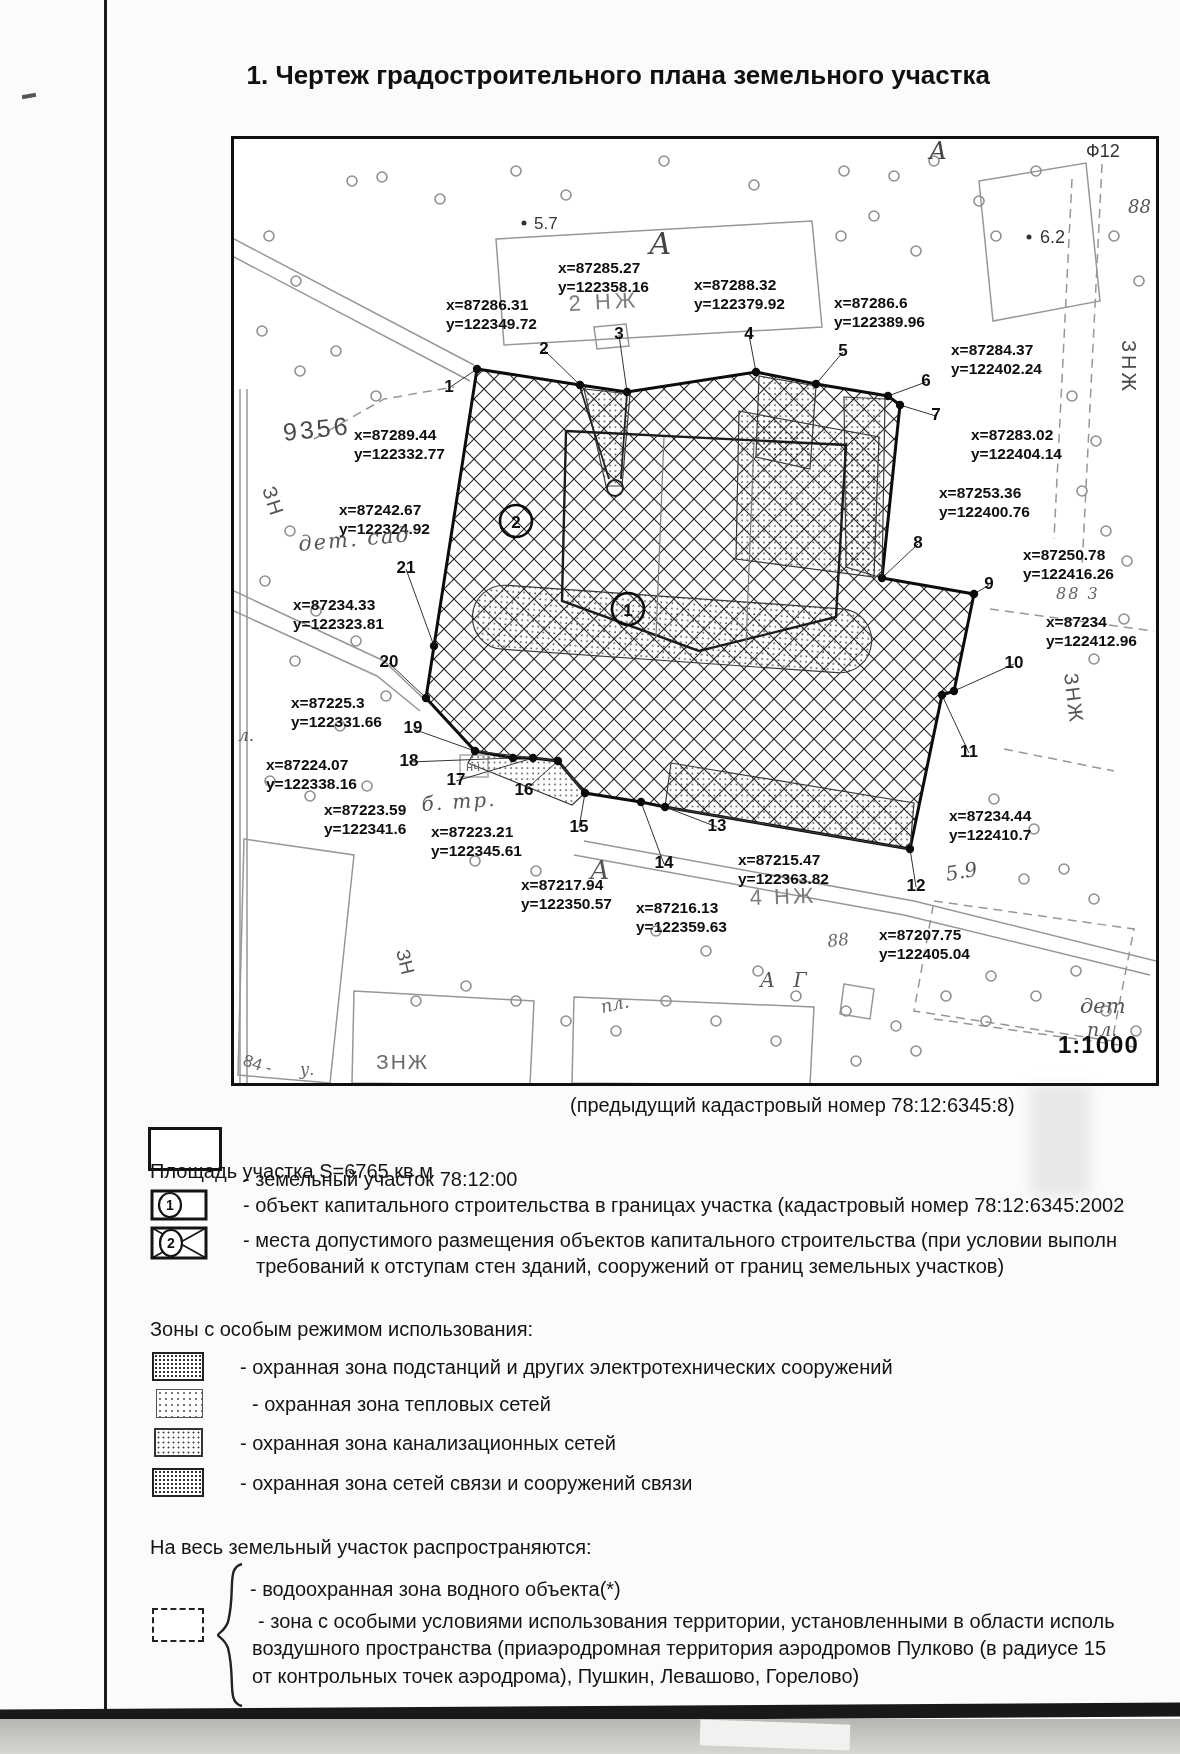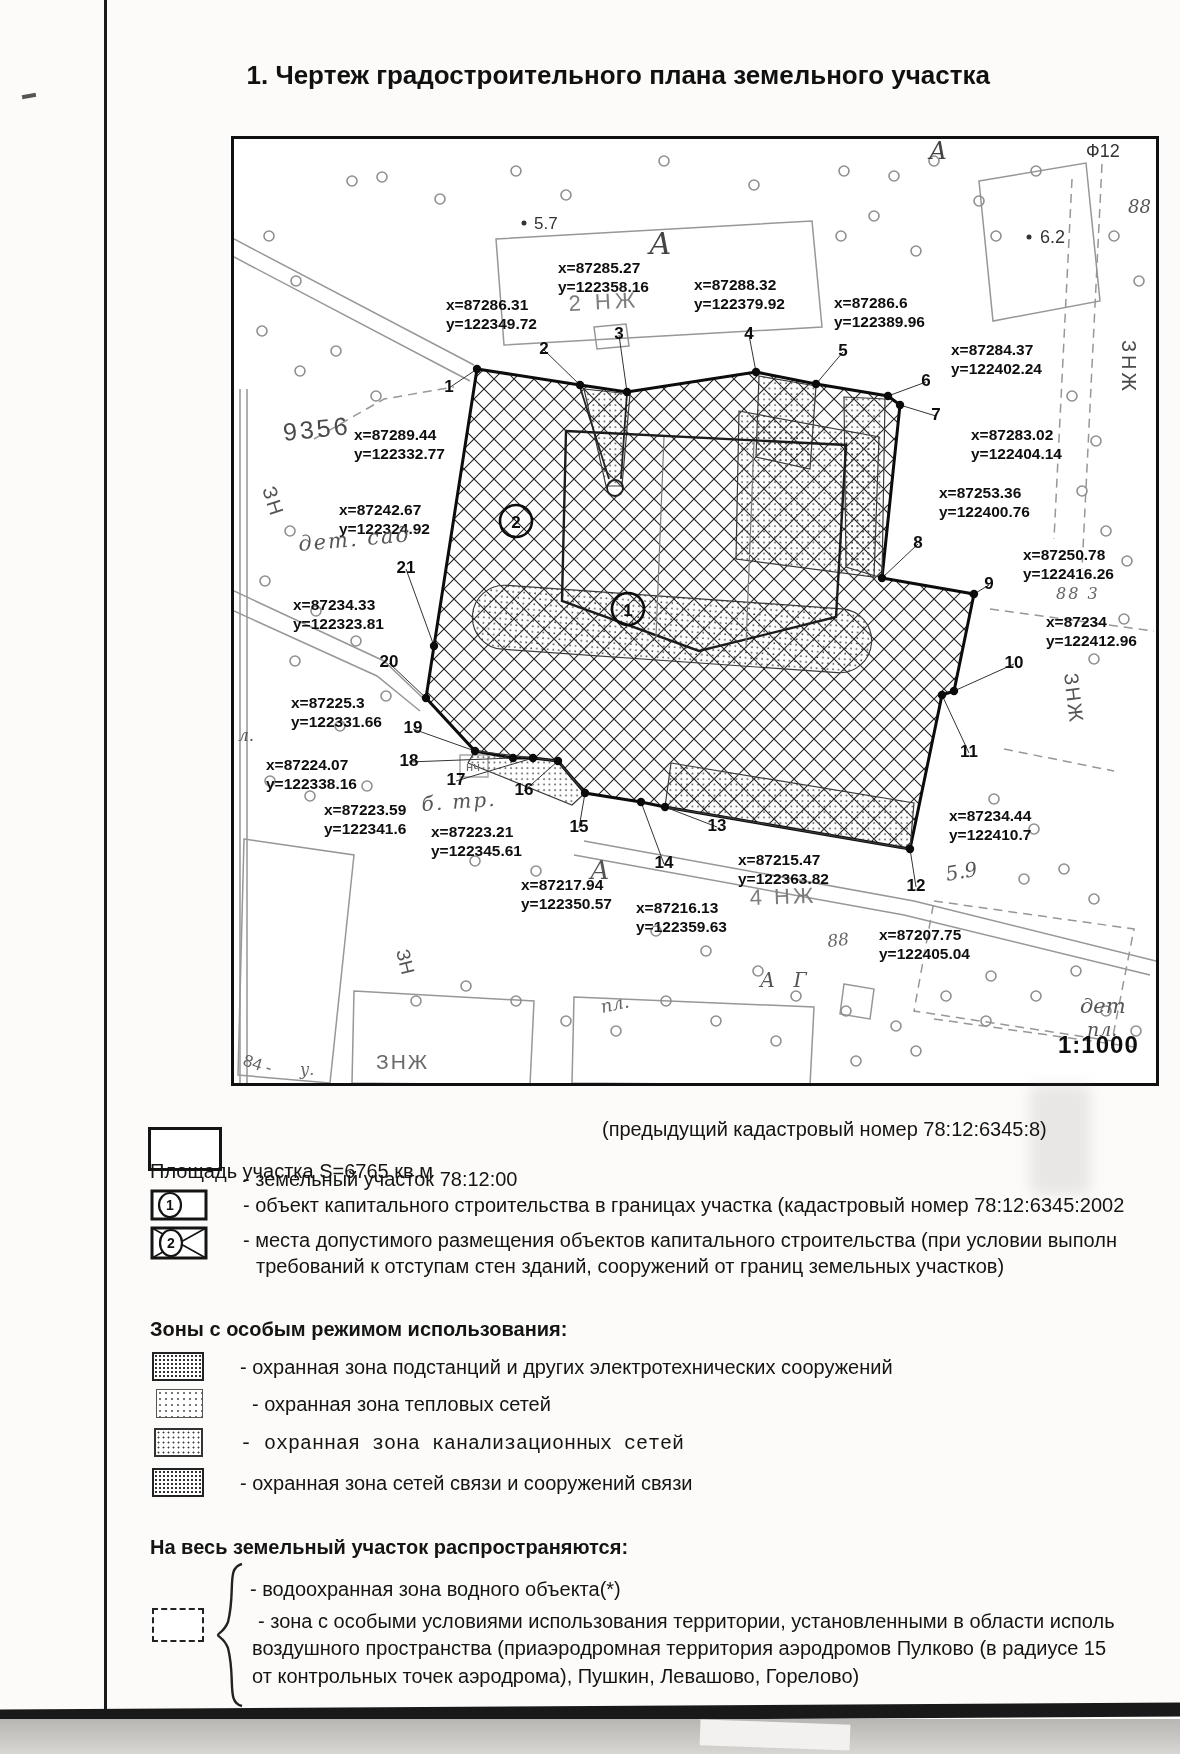--- a/index.html
+++ b/index.html
@@ -7,21 +7,21 @@
         font-family:"Liberation Sans",sans-serif;color:#111;text-align:right;}
   .scanline{position:absolute;left:104px;top:0;width:3px;height:1712px;background:#1b1b1b;}
   .scandash{position:absolute;left:22px;top:94px;width:14px;height:4px;background:#555;transform:rotate(-10deg);}
   .title{position:absolute;left:210px;top:60px;width:780px;font-size:26px;font-weight:bold;color:#101010;}
   .mapframe{position:absolute;left:231px;top:136px;width:922px;height:944px;border:3px solid #101010;background:#ffffff;}
   .coord{font:bold 15.5px "Liberation Sans",sans-serif;fill:#0e0e0e;}
   .ptnum{font:bold 17px "Liberation Sans",sans-serif;fill:#0e0e0e;text-anchor:middle;}
   .an{font-family:"Liberation Sans",sans-serif;}
   .ser{font-family:"DejaVu Serif",serif;font-style:italic;}
   .lg-text{position:absolute;font-size:20px;color:#141414;white-space:nowrap;}
-  .lg-bold{font-weight:bold;}
+  .lg-bold{font-weight:normal;}
   .sw{position:absolute;background:#fff;box-sizing:border-box;}
   .sw-plain{border:3px solid #141414;}
   .dots-dense{border:2.5px solid #222;background-image:radial-gradient(#333 0.9px, transparent 1.1px);background-size:4px 4px;}
   .dots-sparse{border:1.5px solid #555;background-image:radial-gradient(#777 0.8px, transparent 1px);background-size:6px 6px;}
   .dots-med{border:2px solid #333;background-image:radial-gradient(#444 0.9px, transparent 1.1px);background-size:5px 5px;}
   .sw-dashed{border:2.5px dashed #222;background:#fff;}
   .bottom-dark{position:absolute;left:-20px;top:1706px;width:1220px;height:14px;background:#191919;transform:rotate(-0.35deg);}
   .bottom-gray{position:absolute;left:0;top:1719px;width:1180px;height:35px;background:linear-gradient(#b8b6b2,#d8d6d2);}
   .bottom-wedge{position:absolute;left:700px;top:1722px;width:150px;height:26px;background:#f2f1ef;transform:rotate(2deg);}
   .smudge{position:absolute;left:1030px;top:1085px;width:60px;height:110px;background:rgba(120,115,110,0.14);filter:blur(7px);}
@@ -314,21 +314,21 @@
         <text class="an ser" x="356" y="740" font-size="26" fill="#555">А</text>
         <text class="an" x="824" y="914" font-size="24" font-weight="bold" letter-spacing="1" fill="#0e0e0e">1:1000</text>
       </g>
     </svg>
   </div>
 
   <div class="smudge"></div>
 
   <div class="sw sw-plain" style="left:148px;top:1127px;width:74px;height:44px;"></div>
   <div class="lg-text" style="left:243px;top:1168px;">- земельный участок 78:12:00</div>
-  <div class="lg-text" style="left:570px;top:1118px;margin-left:32px;">(предыдущий кадастровый номер 78:12:6345:8)</div>
+  <div class="lg-text" style="left:570px;top:1094px;">(предыдущий кадастровый номер 78:12:6345:8)</div>
   <div class="lg-text" style="left:150px;top:1160px;">Площадь участка S=6765 кв.м</div>
 
   <svg style="position:absolute;left:150px;top:1189px;" width="58" height="32" xmlns="http://www.w3.org/2000/svg">
     <rect x="2" y="2" width="54" height="28" fill="#fff" stroke="#141414" stroke-width="3"></rect>
     <ellipse cx="20" cy="16" rx="11" ry="12" fill="#fff" stroke="#141414" stroke-width="2.2"></ellipse>
     <text x="20" y="21" font-size="14" font-weight="bold" text-anchor="middle" fill="#111">1</text>
   </svg>
   <div class="lg-text" style="left:243px;top:1194px;">- объект капитального строительства в границах участка (кадастровый номер 78:12:6345:2002</div>
 
   <svg style="position:absolute;left:150px;top:1226px;" width="58" height="34" xmlns="http://www.w3.org/2000/svg">
@@ -340,21 +340,21 @@
   <div class="lg-text" style="left:256px;top:1255px;">требований к отступам стен зданий, сооружений от границ земельных участков)</div>
   <div class="lg-text" style="left:243px;top:1229px;">- места допустимого размещения объектов капитального строительства (при условии выполн</div>
 
   <div class="lg-text lg-bold" style="left:150px;top:1318px;">Зоны с особым режимом использования:</div>
 
   <div class="sw dots-dense" style="left:152px;top:1352px;width:52px;height:29px;"></div>
   <div class="lg-text" style="left:240px;top:1356px;">- охранная зона подстанций и других электротехнических сооружений</div>
   <div class="sw dots-sparse" style="left:156px;top:1389px;width:47px;height:29px;"></div>
   <div class="lg-text" style="left:232px;top:1393px;margin-left:20px;">- охранная зона тепловых сетей</div>
   <div class="sw dots-med" style="left:154px;top:1428px;width:49px;height:29px;"></div>
-  <div class="lg-text" style="left:240px;top:1432px;font-family:Liberation Mono, monospace;">- охранная зона канализационных сетей</div>
+  <div class="lg-text" style="left:240px;top:1432px;">- охранная зона канализационных сетей</div>
   <div class="sw dots-dense" style="left:152px;top:1468px;width:52px;height:29px;"></div>
   <div class="lg-text" style="left:240px;top:1472px;">- охранная зона сетей связи и сооружений связи</div>
 
   <div class="lg-text lg-bold" style="left:150px;top:1536px;">На весь земельный участок распространяются:</div>
 
   <div class="sw sw-dashed" style="left:152px;top:1608px;width:52px;height:34px;"></div>
   <svg style="position:absolute;left:212px;top:1560px;" width="34" height="150" xmlns="http://www.w3.org/2000/svg">
     <path d="M30,4 C14,8 24,30 16,62 C12,72 6,73 6,75 C6,77 12,78 16,88 C24,120 14,142 30,146" stroke="#222" stroke-width="2.4" fill="none"></path>
   </svg>
   <div class="lg-text" style="left:250px;top:1578px;">- водоохранная зона водного объекта(*)</div>

